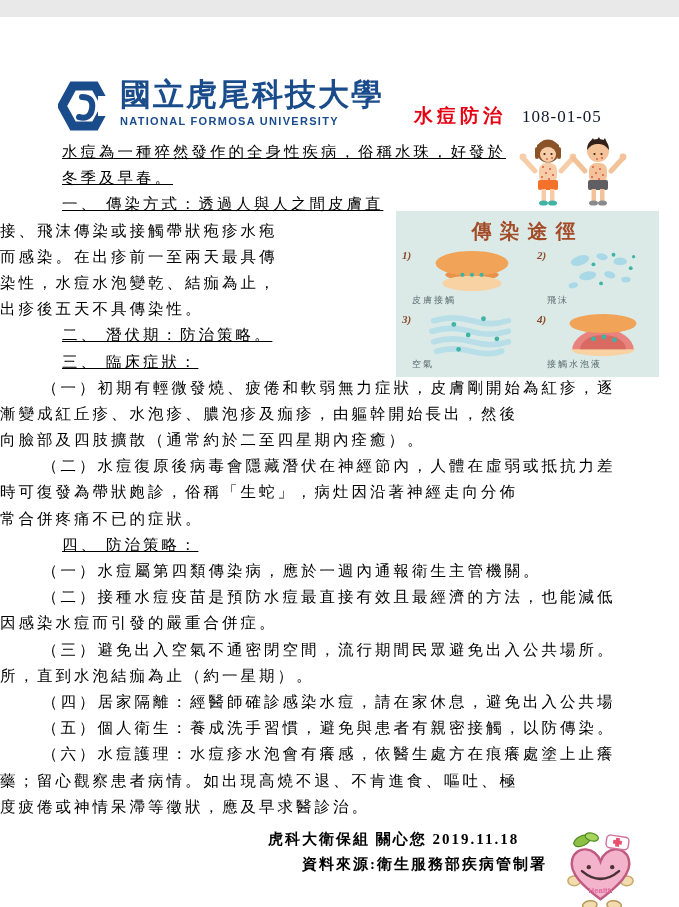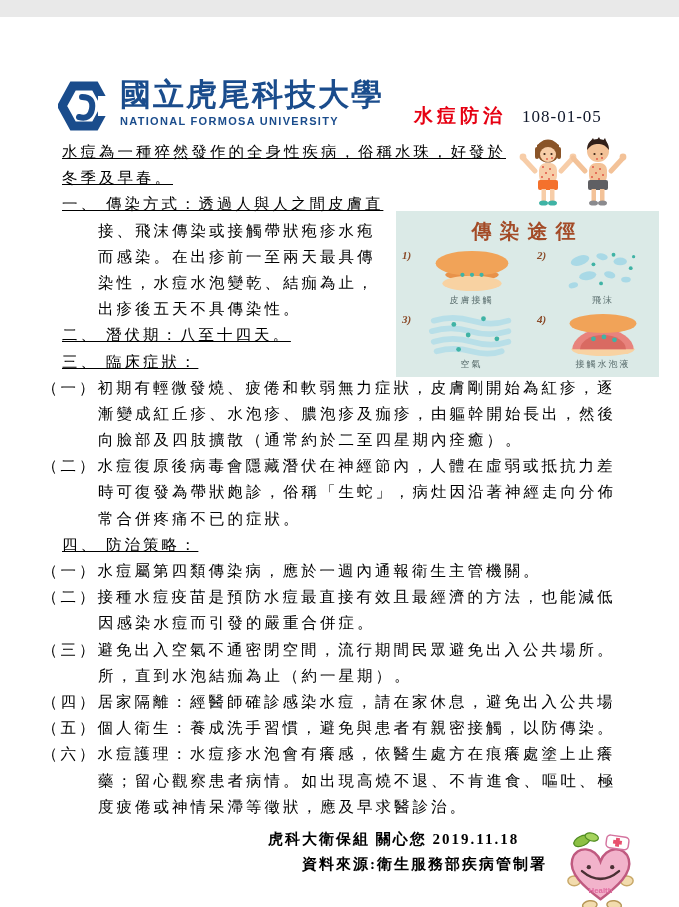--- a/index.html
+++ b/index.html
@@ -29,21 +29,21 @@
   .doc-code{font-size:17px;color:#0f172a;margin-left:16px;letter-spacing:1px;}
   
   .body-text{position:absolute;left:0;top:122px;width:679px;}
   .line{
     height:26.2px;line-height:26.2px;
     font-size:15.5px;color:#000;
     letter-spacing:3px;white-space:nowrap;
   }
   .ind-base{padding-left:62px;text-decoration:underline;}
   .ind-bracket{padding-left:42px;}
-  .ind-cont{padding-left:98px;}
+  .ind-cont{}
   
   .kids{position:absolute;left:508px;top:118px;width:128px;height:78px;}
   .infographic{
     position:absolute;left:396px;top:194px;width:263px;height:166px;
     background:#dbeae7;
   }
   .info-title{
     text-align:center;padding-top:7px;
     font-size:20px;font-weight:bold;color:#a34b27;letter-spacing:8px;
   }
@@ -51,21 +51,21 @@
     display:grid;grid-template-columns:135px 128px;grid-template-rows:64px 64px;
     margin-top:2px;
   }
   .info-cell{position:relative;padding-left:16px;}
   .info-num{
     position:absolute;left:6px;top:2px;
     font-size:11px;font-weight:bold;color:#8a4a28;font-style:italic;
   }
   .info-icon{display:block;margin:2px auto 0 auto;width:92px;height:44px;}
   .info-label{
-    text-align:center;font-size:9px;color:#5a6e6e;letter-spacing:2px;
+    text-align:left;font-size:9px;color:#5a6e6e;letter-spacing:2px;
     font-family:"Liberation Sans","DejaVu Sans",sans-serif;margin-top:1px;
   }
   
   .care-line{
     position:absolute;left:268px;top:813px;
     font-size:15px;font-weight:bold;color:#000;letter-spacing:2px;white-space:nowrap;
   }
   .source-line{
     position:absolute;left:302px;top:838px;
     font-size:15px;font-weight:bold;color:#000;letter-spacing:2px;white-space:nowrap;
@@ -232,21 +232,21 @@
   </div>
 
   <div class="body-text">
       <div class="line ind-base">水痘為一種猝然發作的全身性疾病，俗稱水珠，好發於</div>
       <div class="line ind-base">冬季及早春。</div>
       <div class="line ind-base">一、 傳染方式：透過人與人之間皮膚直</div>
       <div class="line ind-cont">接、飛沫傳染或接觸帶狀疱疹水疱</div>
       <div class="line ind-cont">而感染。在出疹前一至兩天最具傳</div>
       <div class="line ind-cont">染性，水痘水泡變乾、結痂為止，</div>
       <div class="line ind-cont">出疹後五天不具傳染性。</div>
-      <div class="line ind-base">二、 潛伏期：八至十四天。</div>
+      <div class="line ind-base">二、 潛伏期：防治策略。</div>
       <div class="line ind-base">三、 臨床症狀：</div>
       <div class="line ind-bracket">（一）初期有輕微發燒、疲倦和軟弱無力症狀，皮膚剛開始為紅疹，逐</div>
       <div class="line ind-cont">漸變成紅丘疹、水泡疹、膿泡疹及痂疹，由軀幹開始長出，然後</div>
       <div class="line ind-cont">向臉部及四肢擴散（通常約於二至四星期內痊癒）。</div>
       <div class="line ind-bracket">（二）水痘復原後病毒會隱藏潛伏在神經節內，人體在虛弱或抵抗力差</div>
       <div class="line ind-cont">時可復發為帶狀皰診，俗稱「生蛇」，病灶因沿著神經走向分佈</div>
       <div class="line ind-cont">常合併疼痛不已的症狀。</div>
       <div class="line ind-base">四、 防治策略：</div>
       <div class="line ind-bracket">（一）水痘屬第四類傳染病，應於一週內通報衛生主管機關。</div>
       <div class="line ind-bracket">（二）接種水痘疫苗是預防水痘最直接有效且最經濟的方法，也能減低</div>

